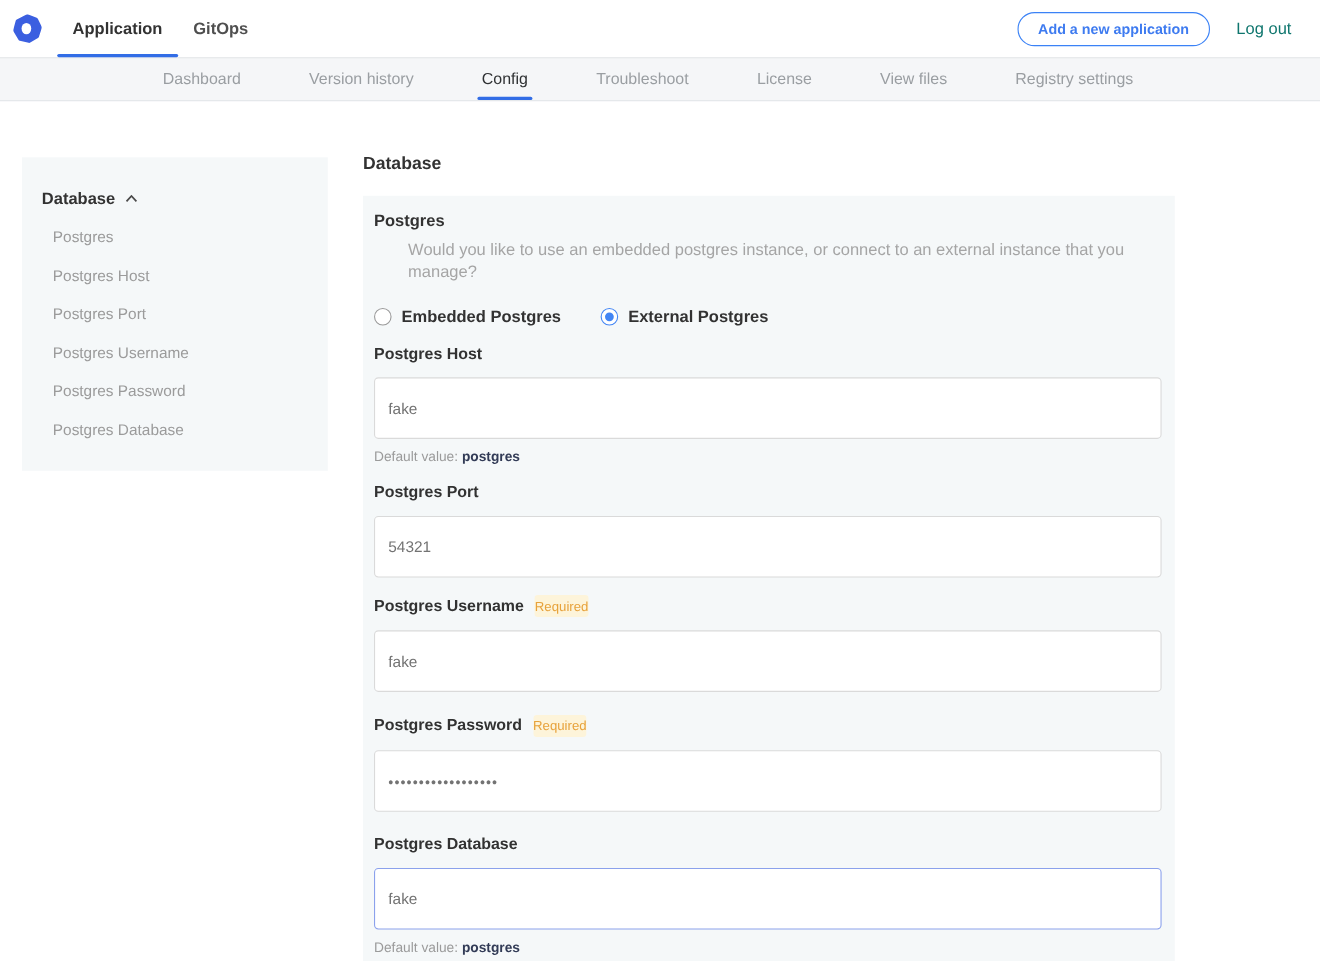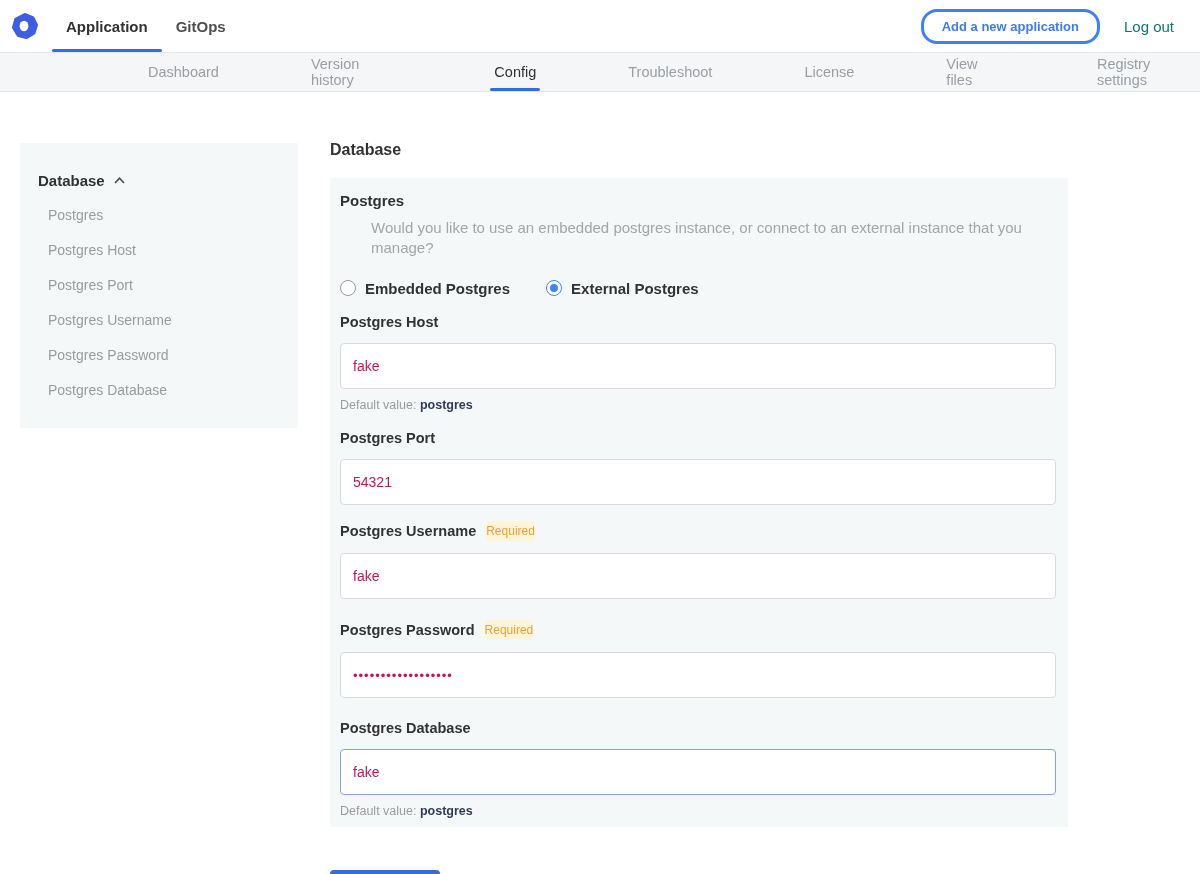--- a/index.html
+++ b/index.html
@@ -9,29 +9,29 @@
   
   .topnav { height: 52px; display: flex; align-items: stretch; background: #fff; padding-left: 10px; }
   .logo-wrap { display: flex; align-items: center; padding: 0 14px 0 2px; }
   .topnav-tabs { display: flex; align-items: stretch; }
   .top-tab { display: flex; align-items: center; padding: 0 14px; font-size: 15px;
     font-weight: 700; color: #4f4f4f; cursor: pointer; position: relative; }
   .top-tab.active { color: #323232; text-align: right; }
   .top-tab.active::after { content: ""; position: absolute; left: 0; right: 0; bottom: 0;
     height: 3px; background: #326de6; border-radius: 2px; }
   .topnav-right { margin-left: auto; display: flex; align-items: center; gap: 24px; padding-right: 26px; }
-  .pill-btn { background: #fff; border: 3px solid #3b82f6; color: #3e7bf0; font-weight: 700;
+  .pill-btn { background: #fff; border: 1px solid #3b82f6; color: #3e7bf0; font-weight: 700;
     font-size: 13px; padding: 7px 18px; border-radius: 16px; cursor: pointer;
     font-family: "Liberation Sans", sans-serif; }
   .logout { font-size: 15px; color: #0f766e; cursor: pointer; }
 
   
   .subnav { height: 40px; background: #f5f6f8; border-top: 1px solid #e4e7e9;
     border-bottom: 1px solid #e4e7e9; display: flex; align-items: stretch;
-    padding-left: 148px; gap: 92px; }
+    padding-left: 148px; gap: 62px; }
   .subnav-item { display: flex; align-items: center; font-size: 14.5px; color: #9a9ea2;
     cursor: pointer; position: relative; }
   .subnav-item.active { color: #2f3133; font-weight: 500; }
   .subnav-item.active::after { content: ""; position: absolute; left: -4px; right: -4px;
     bottom: 0; height: 3px; background: #326de6; border-radius: 2px; }
 
   
   .page { display: flex; align-items: flex-start; padding-left: 20px; }
   .sidebar { width: 278px; margin-top: 51px; background: #f5f8f9;
     padding: 29px 18px 12px 18px; }
@@ -58,22 +58,22 @@
   .radio-circle.checked { border-color: #4285f4; }
   .radio-circle.checked::after { content: ""; width: 8px; height: 8px; border-radius: 50%;
     background: #4285f4; }
 
   .field { margin-top: 16px; }
   .field.gap-lg { margin-top: 21px; }
   .field-label-row { display: flex; align-items: center; gap: 10px; }
   .field-label { font-size: 14.5px; font-weight: 700; color: #323232; line-height: 18px; }
   .required-badge { background: #fdf4da; color: #e7a23b; font-size: 12px; font-weight: 500;
     padding: 3px 0; border-radius: 3px; line-height: 14px; }
-  .text-input { margin-top: 12px; width: 100%; height: 46px; border: 1px solid #dadada;
-    border-radius: 4px; background: #fff; padding: 0 12px; font-size: 14px; color: #be185d;
+  .text-input { margin-top: 12px; width: 100%; height: 56px; border: 1px solid #dadada;
+    border-radius: 4px; background: #fff; padding: 0 12px; font-size: 14px; color: #737373;
     font-family: "Liberation Sans", sans-serif; outline: none; }
   .text-input.focused { border: 1.5px solid #8ba1ec; }
   .text-input.masked { letter-spacing: 1px; font-size: 13px; }
   .hint { margin-top: 9px; font-size: 12.5px; color: #9b9b9b; line-height: 15px; }
   .hint strong { color: #323b56; font-weight: 700; }
 
   .save-btn { margin-top: 43px; background: #326de6; color: #fff; border: none;
     border-radius: 4px; font-size: 13.5px; font-weight: 700; padding: 8px 17px;
     cursor: pointer; font-family: "Liberation Sans", sans-serif; }
 </style>

